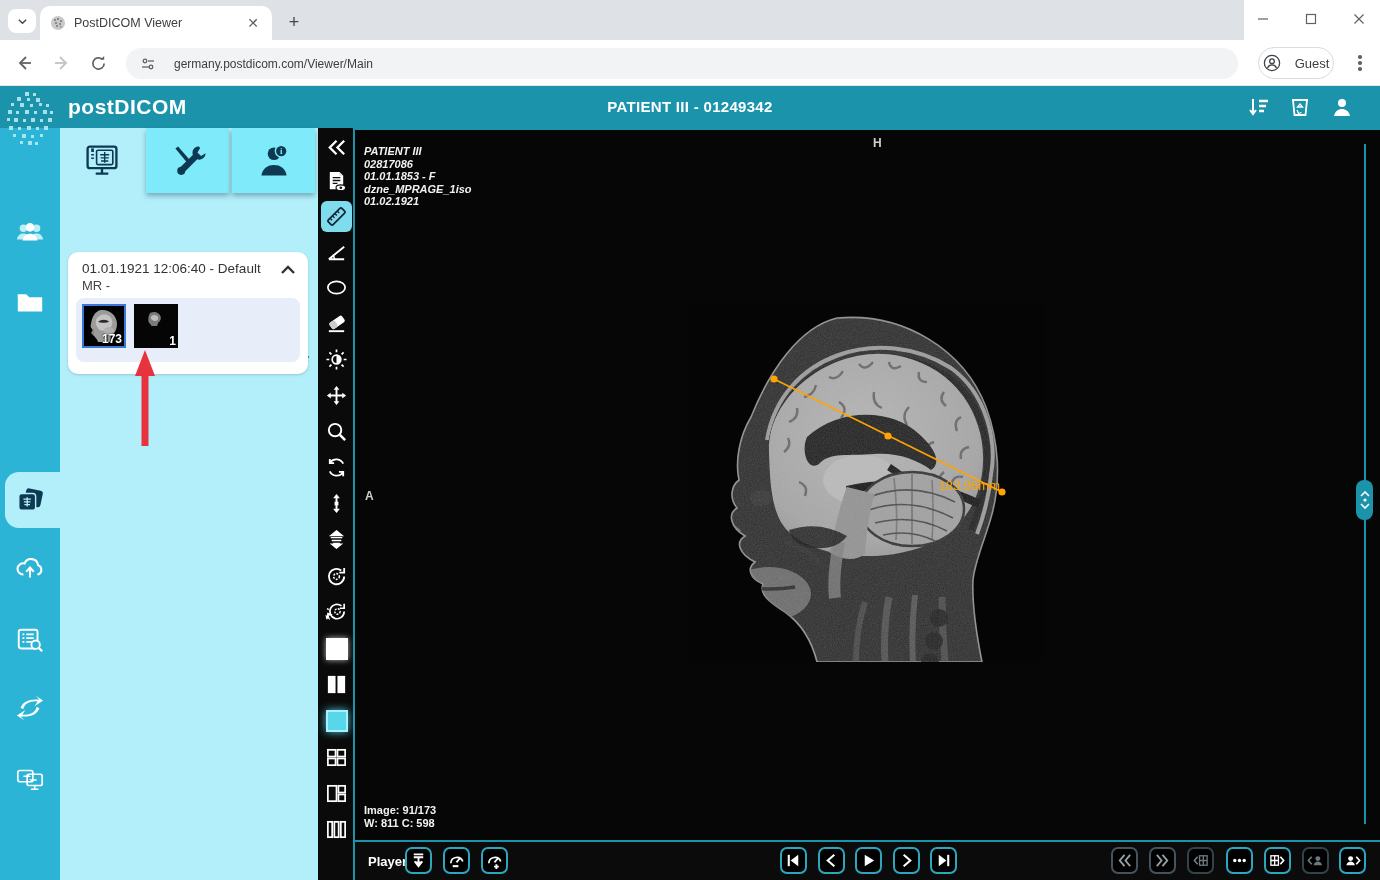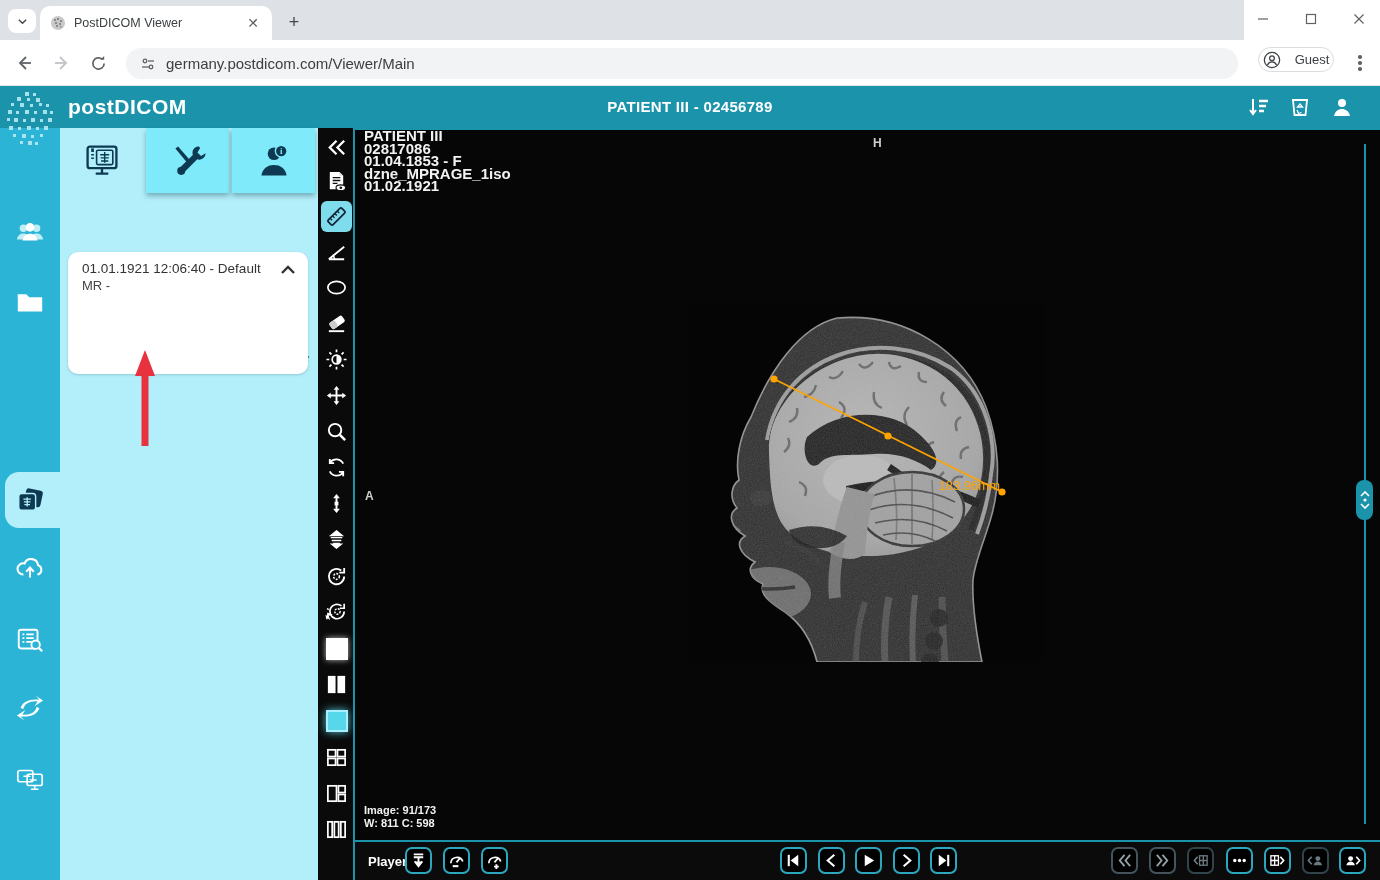--- a/index.html
+++ b/index.html
@@ -19,22 +19,22 @@
   #new-tab-btn { position:absolute; left:282px; top:10px; width:24px; height:24px; color:#45484b;
     font-size:18px; display:flex; align-items:center; justify-content:center; }
   .win-btn { position:absolute; top:6px; width:30px; height:26px; display:flex; align-items:center;
     justify-content:center; color:#5f6368; }
   #nav-bar { position:absolute; left:0; top:40px; width:1380px; height:46px; background:#fff;
     border-bottom:1px solid #e4e6e8; }
   .nav-ic { position:absolute; top:9px; width:28px; height:28px; display:flex; align-items:center;
     justify-content:center; font-size:17px; color:#5f6368; }
   #omnibox { position:absolute; left:126px; top:8px; width:1112px; height:31px; background:#f1f3f4;
     border-radius:16px; display:flex; align-items:center; padding:0 14px; }
-  #omnibox-text { font-size:15px; color:#3c4043; margin-left:10px; }
-  #guest-chip { position:absolute; left:1258px; top:7px; width:76px; height:25px; border:1px solid #dadce0;
+  #omnibox-text { font-size:12px; color:#3c4043; margin-left:18px; }
+  #guest-chip { position:absolute; left:1258px; top:7px; width:76px; height:32px; border:1px solid #dadce0;
     border-radius:16px; background:#fff; display:flex; align-items:center; justify-content:center; gap:14px; }
   #guest-chip span.lbl { font-size:13px; color:#3c4043; }
   #menu-dots { position:absolute; left:1350px; top:10px; width:20px; height:26px; color:#5f6368;
     display:flex; flex-direction:column; align-items:center; justify-content:center; gap:2.5px; }
   .dot3 { width:3.5px; height:3.5px; border-radius:50%; background:#5f6368; }
 
   
   #app-header { position:absolute; left:0; top:86px; width:1380px; height:42px; background:#1a93ab; }
   #app-logo { position:absolute; left:68px; top:9px; color:#fff; font-size:21px; font-weight:700; letter-spacing:.5px; }
   #patient-title { position:absolute; left:0; top:12px; width:1380px; text-align:center; color:#fff;
@@ -74,21 +74,21 @@
   #tool-col { position:absolute; left:318px; top:128px; width:37px; height:752px; background:#0a0a0a;
     border-right:2px solid #1a93ab; }
   .tool { position:absolute; left:3px; width:31px; height:31px; display:flex; align-items:center; justify-content:center; }
   .tool svg { width:23px; height:23px; }
   .tool.sel { background:#7fdcec; border-radius:6px; }
   .lay-sq { width:22px; height:22px; }
 
   
   #viewer { position:absolute; left:355px; top:128px; width:1025px; height:712px; background:#060606;
     border-top:2px solid #1a93ab; overflow:hidden; }
-  #pt-overlay { position:absolute; left:9px; top:0; color:#f2f2f2; font-size:15px; font-weight:700; line-height:12.5px; }
+  #pt-overlay { position:absolute; left:9px; top:15px; color:#f2f2f2; font-size:11px; font-weight:700; line-height:12.5px;font-style:italic; }
   #orient-h { position:absolute; left:518px; top:6px; color:#cfcfcf; font-size:12px; font-weight:700; }
   #orient-a { position:absolute; left:10px; top:359px; color:#cfcfcf; font-size:12px; font-weight:700; }
   #status-overlay { position:absolute; left:9px; top:674px; color:#f2f2f2; font-size:11px; font-weight:700; line-height:13px; }
   #brain { position:absolute; left:334px; top:172px; width:356px; height:360px; }
   #measure-svg { position:absolute; left:0; top:0; width:1025px; height:712px; pointer-events:none; }
   #measure-label { position:absolute; left:570px; top:348px; width:75px; text-align:right;
     color:#ffa400; font-size:13px; }
   #v-scroll-track { position:absolute; left:1009px; top:14px; width:2px; height:680px; background:#1a93ab; }
   #v-scroll-handle { position:absolute; left:1001px; top:350px; width:17px; height:40px; background:#1a93ab;
     border-radius:8px; display:flex; flex-direction:column; align-items:center; justify-content:center;
@@ -187,21 +187,21 @@
   </div>
   <div id="menu-dots">
     <span class="dot3"></span>
       <span class="dot3"></span>
       <span class="dot3"></span>
   </div>
 </div>
 
 <div id="app-header">
   <span id="app-logo">postDICOM</span>
-  <span id="patient-title">PATIENT III - 02456789</span>
+  <span id="patient-title">PATIENT III - 01249342</span>
   <div class="hdr-ic" style="left:1247px;">
     <svg width="24" height="24" viewBox="0 0 24 24">
         <path d="M6 4v14M3 15l3 4 3-4" fill="none" stroke="#fff" stroke-width="2"></path>
         <path d="M12 6h9M12 11h7M12 16h5" stroke="#fff" stroke-width="2.4"></path>
       </svg>
   </div>
   <div class="hdr-ic" style="left:1288px;">
     <svg width="24" height="24" viewBox="0 0 24 24">
         <path d="M5 5h14l-1.5 15h-11z" fill="none" stroke="#fff" stroke-width="1.8"></path>
         <path d="M4 5h16" stroke="#fff" stroke-width="1.8"></path>
@@ -414,20 +414,41 @@
   </div>
 
   <div id="study-card">
     <div id="study-card-title">01.01.1921 12:06:40 - Default</div>
     <div id="study-card-sub">MR -</div>
     <div id="study-card-chevron">
       <svg width="16" height="12" viewBox="0 0 16 12">
           <path d="M2 9l6-6 6 6" fill="none" stroke="#333" stroke-width="2.4"></path>
         </svg>
     </div>
+    <div id="thumb-strip">
+      <div class="thumb" id="thumb-1">
+        <svg width="100%" height="100%" viewBox="0 0 40 40">
+          <rect width="40" height="40" fill="#000"></rect>
+          <path d="M17 4C26 3 33 10 33 18c0 6-3 10-6 12l-1 6H14c-1-4-4-5-5-8-1-2 1-3-1-5-1-1-2-3-1-5C8 11 11 5 17 4z" fill="#9b9b9b"></path>
+          <path d="M12 14c2-5 9-7 13-4 3 2 4 6 3 9-2 5-8 7-12 5-3-2-5-6-4-10z" fill="#c4c4c4"></path>
+          <path d="M14 16c3-3 9-3 11 0-3 1-8 1-11 0z" fill="#2a2a2a"></path>
+          <ellipse cx="25" cy="25" rx="5" ry="4" fill="#b0b0b0"></ellipse>
+          <path d="M10 22l-3 5 3 3z" fill="#8a8a8a"></path>
+        </svg>
+        <span class="cnt">173</span>
+      </div>
+      <div class="thumb" id="thumb-2">
+        <svg width="100%" height="100%" viewBox="0 0 40 40">
+          <rect width="40" height="40" fill="#050505"></rect>
+          <path d="M15 8c4-2 8 0 9 3 1 2 0 5-2 6l-1 3h-5c-1-2-3-3-3-5s0-5 2-7z" fill="#8f8f8f" opacity="0.85"></path>
+          <path d="M16 11c2-2 5-1 6 1 0 1 0 2-1 3-2 1-4 0-5-1-1-1-1-2 0-3z" fill="#bdbdbd"></path>
+        </svg>
+        <span class="cnt">1</span>
+      </div>
+    </div>
   </div>
 
   <svg id="red-arrow" viewBox="0 0 24 96">
     <path d="M12 0L22 26H15.5V96H8.5V26H2Z" fill="#e8333f"></path>
   </svg>
 </div>
 
 <div id="tool-col">
   <div class="tool" style="top:4px;">
     <svg viewBox="0 0 24 24">
@@ -670,21 +691,21 @@
     <line x1="419" y1="249" x2="647" y2="362" stroke="#ffa400" stroke-width="1.6"></line>
     <circle cx="419" cy="249" r="3.6" fill="#ffa400"></circle>
     <circle cx="533" cy="306" r="3.6" fill="#ffa400"></circle>
     <circle cx="647" cy="362" r="3.6" fill="#ffa400"></circle>
   </svg>
   <span id="measure-label">183.96mm</span>
 
   <div id="pt-overlay">
     <div>PATIENT III</div>
     <div>02817086</div>
-    <div>01.04.1853 - F</div>
+    <div>01.01.1853 - F</div>
     <div>dzne_MPRAGE_1iso</div>
     <div>01.02.1921</div>
   </div>
   <div id="orient-h">H</div>
   <div id="orient-a">A</div>
   <div id="status-overlay">
     <div>Image: 91/173</div>
     <div>W: 811 C: 598</div>
   </div>
 

